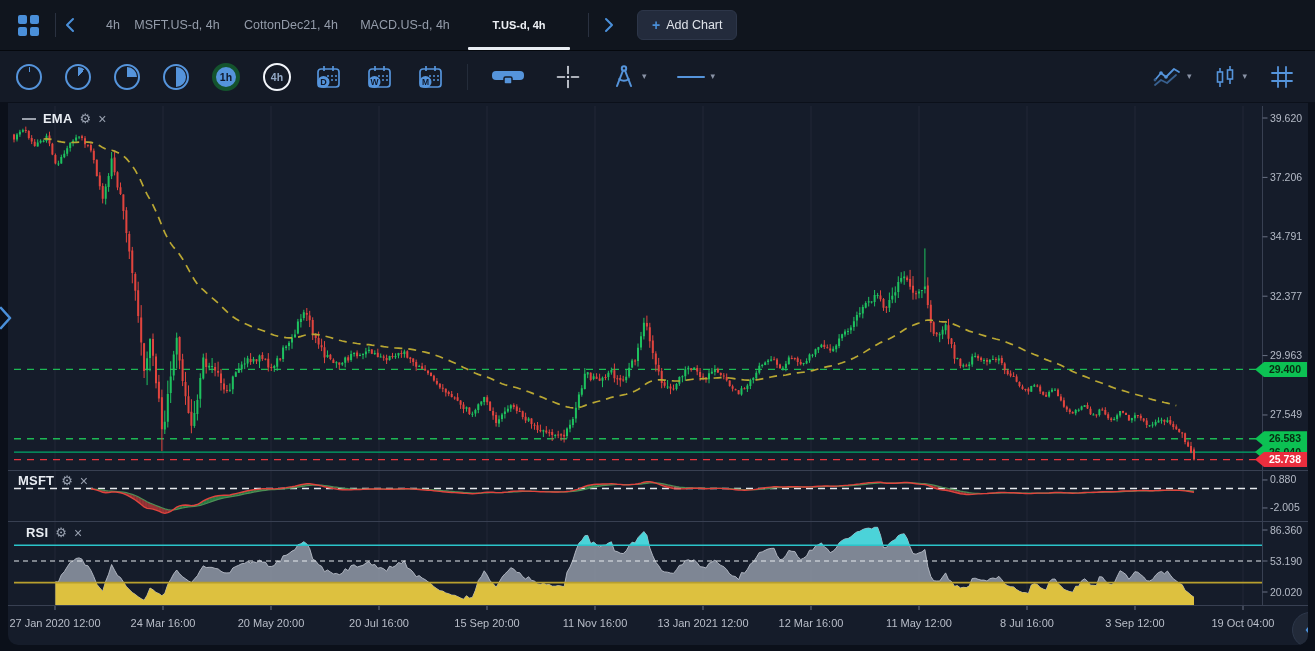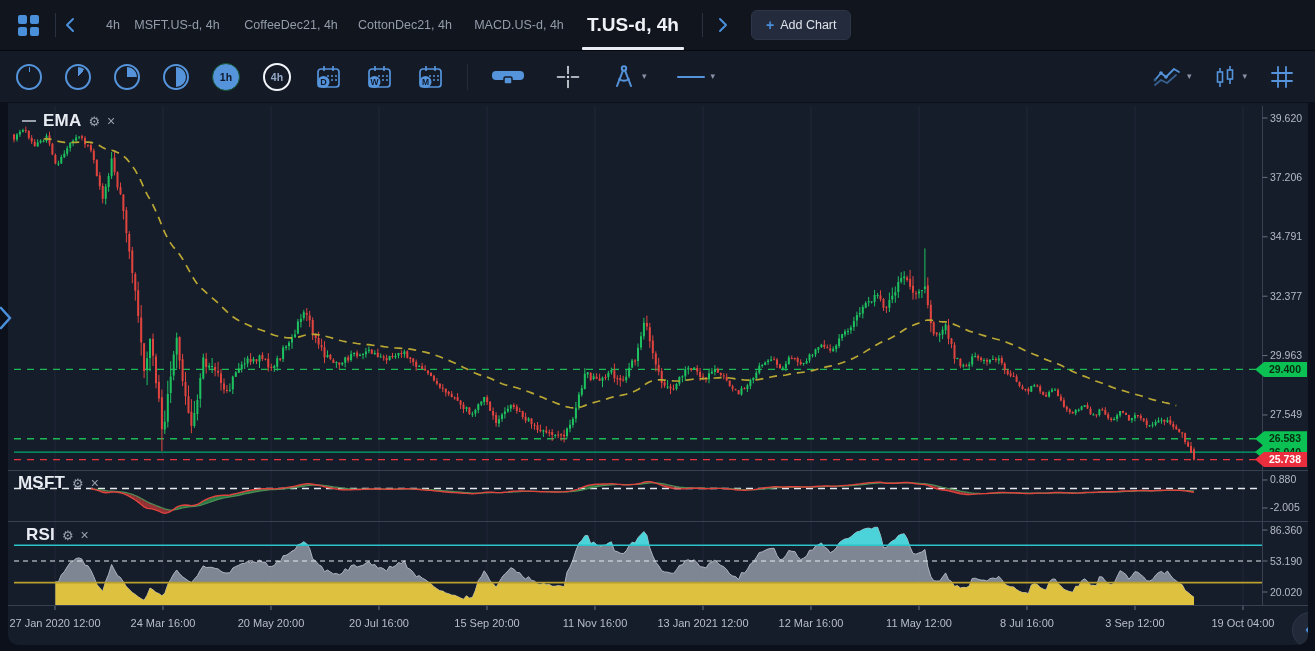--- a/index.html
+++ b/index.html
@@ -9,46 +9,46 @@
   }
   
   .tabbar{height:50px;background:#10151e;display:flex;align-items:center;position:relative;border-bottom:1px solid #05080d;}
   .grid-icon{display:grid;grid-template-columns:9px 9px;grid-gap:3px;margin:0 16px 0 18px;cursor:pointer;}
   .grid-icon span{width:9px;height:9px;background:#4a8fd9;border-radius:2px;}
   .vsep{width:1px;height:24px;background:#2a3140;}
   .nav-chev{width:28px;height:34px;display:flex;align-items:center;justify-content:center;cursor:pointer;background:none;border:none;padding:0;flex:none;}
   .tabs{display:flex;align-items:stretch;height:50px;flex:none;}
   .tab{position:relative;width:114px;display:flex;align-items:center;justify-content:center;color:#949caa;font-size:12.5px;white-space:nowrap;cursor:pointer;}
   .tab.clipped{width:36px;overflow:hidden;direction:rtl;justify-content:flex-start;}
-  .tab.active{color:#eef1f6;font-weight:700;font-size:19px;}
+  .tab.active{color:#eef1f6;font-weight:700;font-size:11px;}
   .tab.active::after{content:"";position:absolute;left:6px;right:6px;bottom:0;height:3px;background:#e9edf3;border-radius:1px;}
   .add-chart{margin-left:14px;background:#232b3c;border:1px solid #2d3649;border-radius:6px;color:#dfe3ea;
     font-size:12.5px;padding:7px 14px;display:flex;align-items:center;gap:6px;cursor:pointer;font-family:inherit;}
   .add-chart .plus{color:#4a8fd9;font-size:14px;font-weight:700;line-height:1;}
   
   .toolbar{height:51px;background:#141a26;display:flex;align-items:center;position:relative;}
   .tool-group{display:flex;align-items:center;gap:23px;margin-left:16px;}
   .tool-group.right{margin-left:auto;margin-right:20px;gap:22px;}
   .tool{background:none;border:none;padding:0;display:flex;align-items:center;gap:5px;cursor:pointer;}
   .pie{width:26px;height:26px;border-radius:50%;border:2px solid #5594db;position:relative;box-sizing:border-box;}
   .pie::before{content:"";position:absolute;inset:1px;border-radius:50%;background:conic-gradient(#5594db var(--deg),transparent 0);}
   .tf-circle{width:28px;height:28px;border-radius:50%;display:flex;align-items:center;justify-content:center;
     font-size:10.5px;font-weight:700;box-sizing:border-box;}
-  .tf-filled{background:#5594db;color:#10192b;border:1px solid #14532d;}
+  .tf-filled{background:#5594db;color:#10192b;border:4px solid #14532d;}
   .tf-active{border:2.5px solid #f2f5fa;color:#93a9c6;background:transparent;}
   .caret{color:#8a93a5;font-size:9px;line-height:1;}
   .tb-vsep{width:1px;height:26px;background:#242c3a;margin-left:23px;}
   
   .card{position:absolute;left:8px;top:103px;width:1300px;height:542px;background:#151c2a;
     border-radius:0 0 10px 10px;overflow:hidden;}
   .card svg.chart{position:absolute;left:0;top:0;}
   svg text{font-family:"Liberation Sans",sans-serif;}
   .legend{position:absolute;display:flex;align-items:center;gap:7px;z-index:5;}
   .legend .swatch{width:14px;height:0;border-top:2px solid #9aa0ab;}
-  .legend .lname{color:#e9edf3;font-size:17px;font-weight:700;letter-spacing:.2px;}
+  .legend .lname{color:#e9edf3;font-size:13px;font-weight:700;letter-spacing:.2px;}
   .legend .gear{color:#99a1b0;font-size:13px;line-height:1;cursor:pointer;}
   .legend .close{color:#99a1b0;font-size:14px;line-height:1;cursor:pointer;}
   .corner-btn{position:absolute;width:34px;height:34px;border-radius:50%;background:#222a39;border:1px solid #2e384b;
     display:flex;align-items:center;justify-content:center;cursor:pointer;}
   .edge-chev{position:absolute;left:-3px;top:305px;cursor:pointer;z-index:9;}
 </style>
 </head>
 <body>
 
 <div class="tabbar">
@@ -60,21 +60,20 @@
     </div>
   <div class="vsep"></div>
   <button class="nav-chev">
     <svg width="10" height="16" viewBox="0 0 10 16">
         <polyline points="8,2 2,8 8,14" fill="none" stroke="#4a8fd9" stroke-width="2" stroke-linecap="round" stroke-linejoin="round"></polyline>
       </svg>
   </button>
   <div class="tabs">
       <div class="tab clipped">4h</div>
       <div class="tab">MSFT.US-d, 4h</div>
-      <div class="tab">CoffeeDec21, 4h</div>
       <div class="tab">CottonDec21, 4h</div>
       <div class="tab">MACD.US-d, 4h</div>
       <div class="tab active">T.US-d, 4h</div>
     </div>
   <div class="vsep" style="margin-left:12px;"></div>
   <button class="nav-chev" style="margin-left:6px;">
     <svg width="10" height="16" viewBox="0 0 10 16">
         <polyline points="2,2 8,8 2,14" fill="none" stroke="#4a8fd9" stroke-width="2" stroke-linecap="round" stroke-linejoin="round"></polyline>
       </svg>
   </button>

